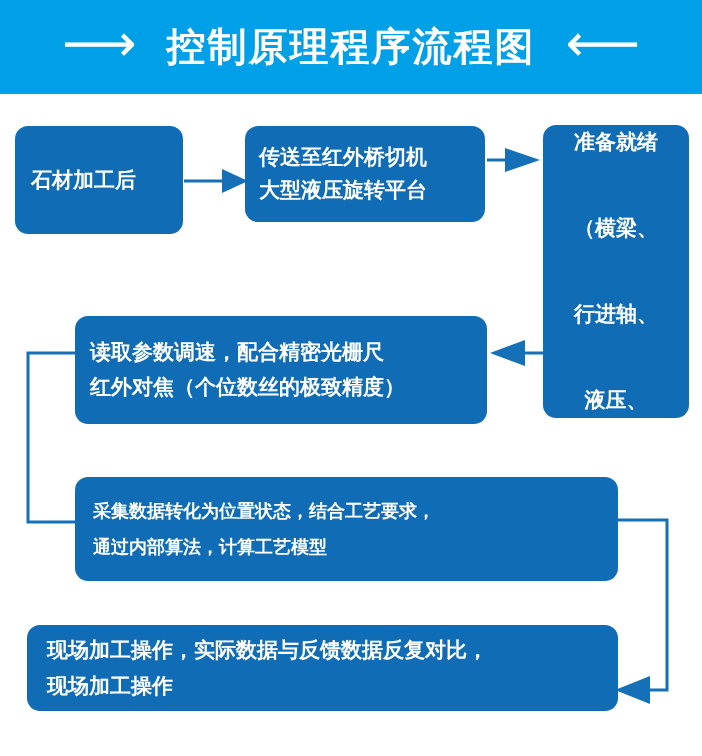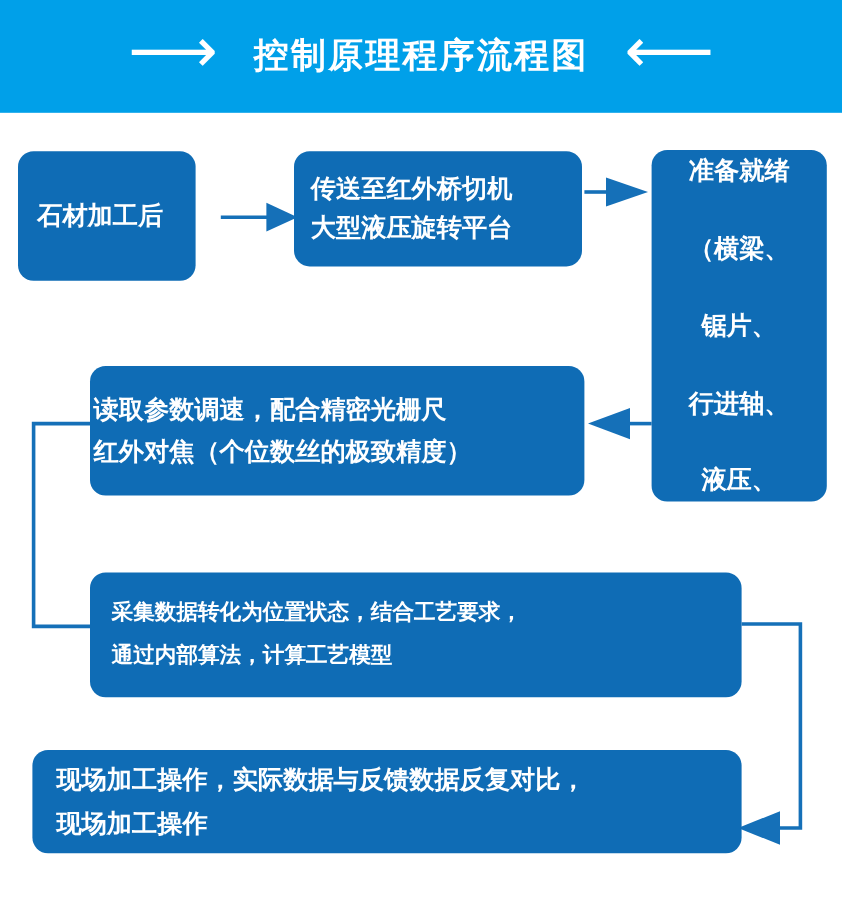--- a/index.html
+++ b/index.html
@@ -35,21 +35,21 @@
     font-weight: 300;
     letter-spacing: 0;
     transform: translateY(-4px);
     flex: 0 0 auto;
     font-family: "DejaVu Sans", sans-serif;
   }
   #header-band .hdr-arrow.left  { margin-right: 30px; }
   #header-band .hdr-arrow.right { margin-left: 30px; }
   #header-title {
     color: #ffffff;
-    font-size: 29px;
+    font-size: 39px;
     font-weight: bold;
     letter-spacing: 2px;
     white-space: nowrap;
     font-family: "DejaVu Sans", "Liberation Sans", sans-serif;
   }
 
   
   .flow-box {
     position: absolute;
     background: #0f6cb5;
@@ -60,29 +60,29 @@
     flex-direction: column;
     justify-content: center;
     font-weight: bold;
     font-family: "DejaVu Sans", "Liberation Sans", sans-serif;
   }
   .flow-box .line {
     white-space: nowrap;
   }
 
   
-  #box-1 { left: 15px;  top: 126px; width: 148px; height: 108px;
+  #box-1 { left: 15px;  top: 126px; width: 168px; height: 108px;
            padding: 0 16px; font-size: 21px; line-height: 30px; }
   #box-2 { left: 245px; top: 126px; width: 240px; height: 96px;
            padding: 0 14px; font-size: 21px; line-height: 33px; }
   #box-3 { left: 543px; top: 125px; width: 146px; height: 293px;
            padding: 0 6px; font-size: 21px; line-height: 35px;
            align-items: center; text-align: center; justify-content: space-between; }
-  #box-4 { left: 75px;  top: 305px; width: 412px; height: 108px;
-           padding: 0 3px; font-size: 21px; line-height: 35px; }
+  #box-4 { left: 75px;  top: 316px; width: 412px; height: 108px;
+           padding: 0 15px; font-size: 21px; line-height: 35px; }
   #box-5 { left: 75px;  top: 477px; width: 543px; height: 104px;
            padding: 0 18px; font-size: 18px; line-height: 36px; }
   #box-6 { left: 27px;  top: 625px; width: 591px; height: 86px;
            padding: 0 20px; font-size: 21px; line-height: 36px; }
 
   
   #connectors {
     position: absolute;
     left: 0;
     top: 0;
@@ -133,21 +133,20 @@
 </div>
 
 <div class="flow-box" id="box-2">
   <div class="line">传送至红外桥切机</div>
   <div class="line">大型液压旋转平台</div>
 </div>
 
 <div class="flow-box" id="box-3">
   <div class="line">准备就绪</div>
   <div class="line">（横梁、</div>
-  <div class="line">锯片、</div>
   <div class="line">行进轴、</div>
   <div class="line">液压、</div>
 </div>
 
 <div class="flow-box" id="box-4">
   <div class="line">读取参数调速，配合精密光栅尺</div>
   <div class="line">红外对焦（个位数丝的极致精度）</div>
 </div>
 
 <div class="flow-box" id="box-5">

